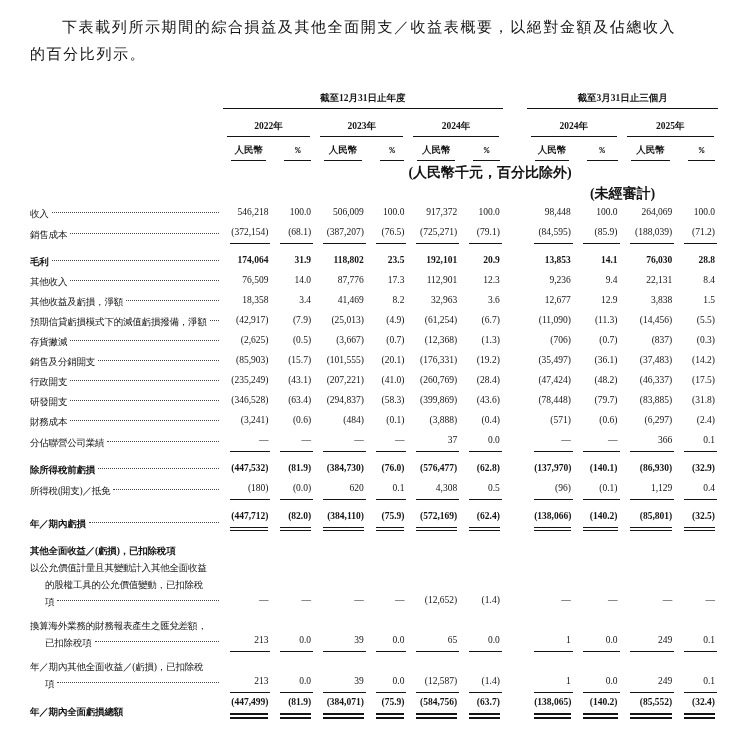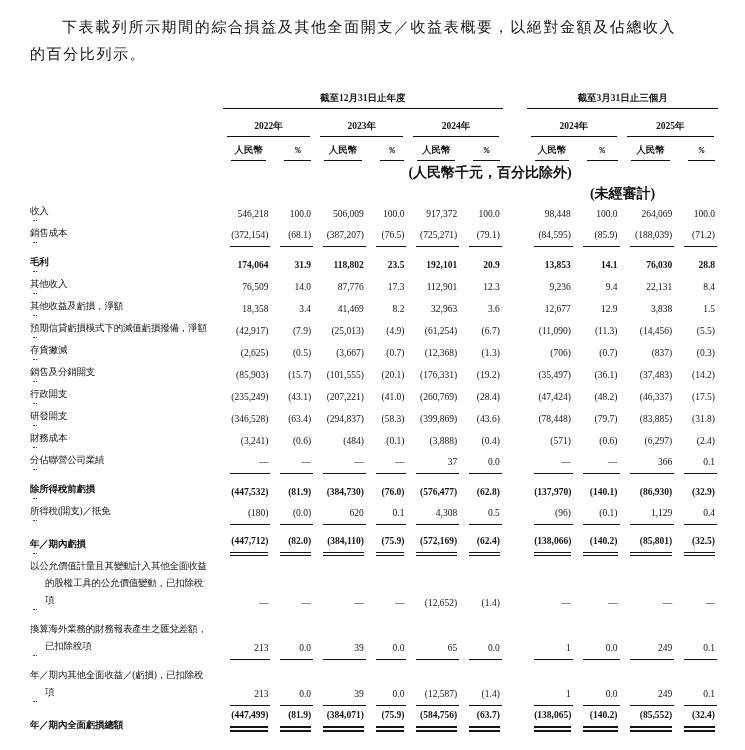--- a/index.html
+++ b/index.html
@@ -18,21 +18,21 @@
   thead td{vertical-align:bottom;font-weight:bold;text-align:center;}
   thead .in{padding-bottom:3px;}
   .gh .in{border-bottom:1.2px solid #141414;margin:4px 1px;padding-top:4px;}
   .yh .in{border-bottom:1.2px solid #141414;margin:0 5px;padding-top:7px;}
   .uh .in{border-bottom:1.2px solid #141414;margin:0 6px 0 9px;padding-top:7px;font-family:Liberation Mono, monospace;}
   .uh.pct .in{margin:0 4px 0 12px;}
   .note .in,.unaud .in{border-bottom:none;font-size:14px;white-space:nowrap;padding-top:5px;}
 
   
   .lblcell{vertical-align:bottom;}
-  .lline{display:flex;align-items:flex-start;line-height:17px;letter-spacing:-0.2px;white-space:nowrap;flex-direction:column;}
+  .lline{display:flex;align-items:center;line-height:17px;letter-spacing:-0.2px;white-space:nowrap;}
   .lline .ind{padding-left:15px;}
   .leader{flex:1 1 auto;min-width:4px;border-bottom:1.6px dotted #444;margin:0 3px 4px 3px;height:0;}
   .val{text-align:right;}
   .val .in{margin:0 2px 0 8px;padding-right:2px;line-height:18px;}
   tr.bold td{font-weight:bold;}
   tr.section td .lline{font-weight:bold;}
   tr.sp td{padding-top:7px;}
   tr.sp2 td{padding-top:10px;}
 
   
@@ -722,20 +722,38 @@
           <td class="val">
             <div class="in">(140.2)</div>
           </td>
           <td class="val">
             <div class="in">(85,801)</div>
           </td>
           <td class="val">
             <div class="in">(32.5)</div>
           </td>
         </tr>
+        <tr class="section sp2">
+          <td class="lblcell">
+            <div class="lline">
+              <span>其他全面收益／(虧損)，已扣除稅項</span>
+            </div>
+          </td>
+          <td class="val"></td>
+          <td class="val"></td>
+          <td class="val"></td>
+          <td class="val"></td>
+          <td class="val"></td>
+          <td class="val"></td>
+          <td></td>
+          <td class="val"></td>
+          <td class="val"></td>
+          <td class="val"></td>
+          <td class="val"></td>
+        </tr>
         <tr class="">
           <td class="lblcell">
             <div class="lline">
               <span>以公允價值計量且其變動計入其他全面收益</span>
             </div>
             <div class="lline">
               <span class="ind">的股權工具的公允價值變動，已扣除稅</span>
             </div>
             <div class="lline">
               <span class="ind">項</span>

